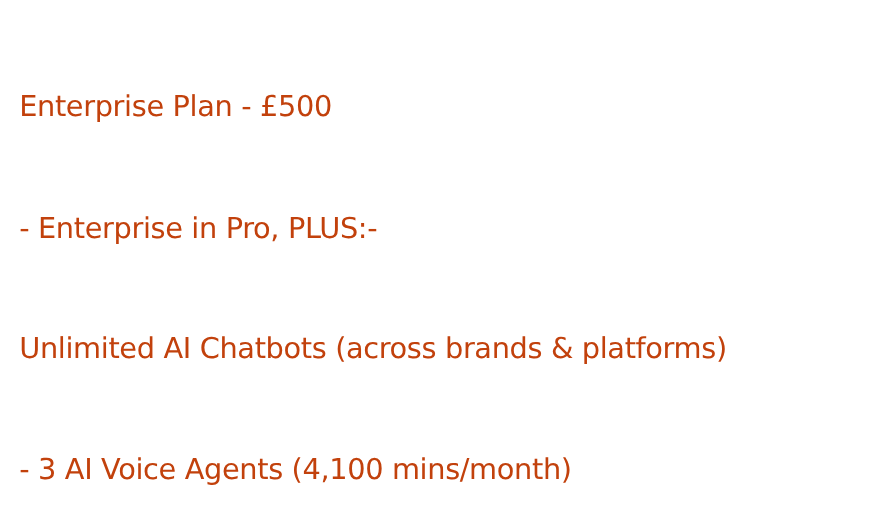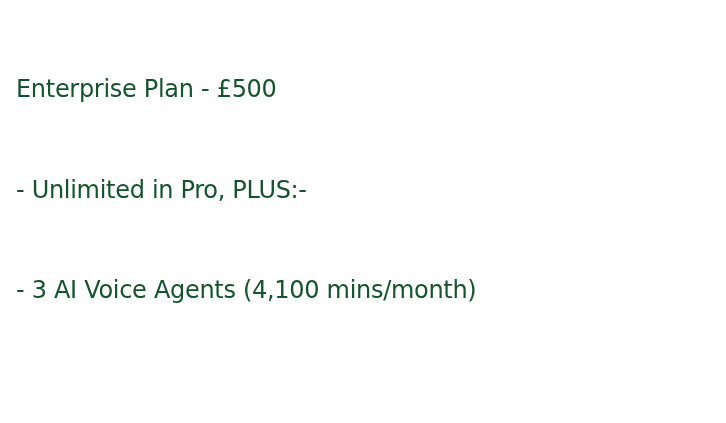--- a/index.html
+++ b/index.html
@@ -13,34 +13,35 @@
     overflow: hidden;
   }
   .editor {
     box-sizing: border-box;
     width: 726px;
     height: 423px;
     padding: 6px 16px;
     font-family: "DejaVu Sans", "Liberation Sans", sans-serif;
     font-size: 24px;
     line-height: 33.5px;
-    color: #14532d;
+    color: #c2410c;
     letter-spacing: -0.3px;
     cursor: text;
     white-space: pre-wrap;
   }
   .line {
     min-height: 33.5px;
   }
 </style>
 </head>
 <body>
 
 <div class="editor">
   <div class="line">Enterprise Plan - £500</div>
-  <div class="line">- Unlimited in Pro, PLUS:-</div>
+  <div class="line">- Enterprise in Pro, PLUS:-</div>
+  <div class="line">Unlimited AI Chatbots (across brands &amp; platforms)</div>
   <div class="line">- 3 AI Voice Agents (4,100 mins/month)</div>
   
   
   
   
   
 </div>
 
 </body></html>

